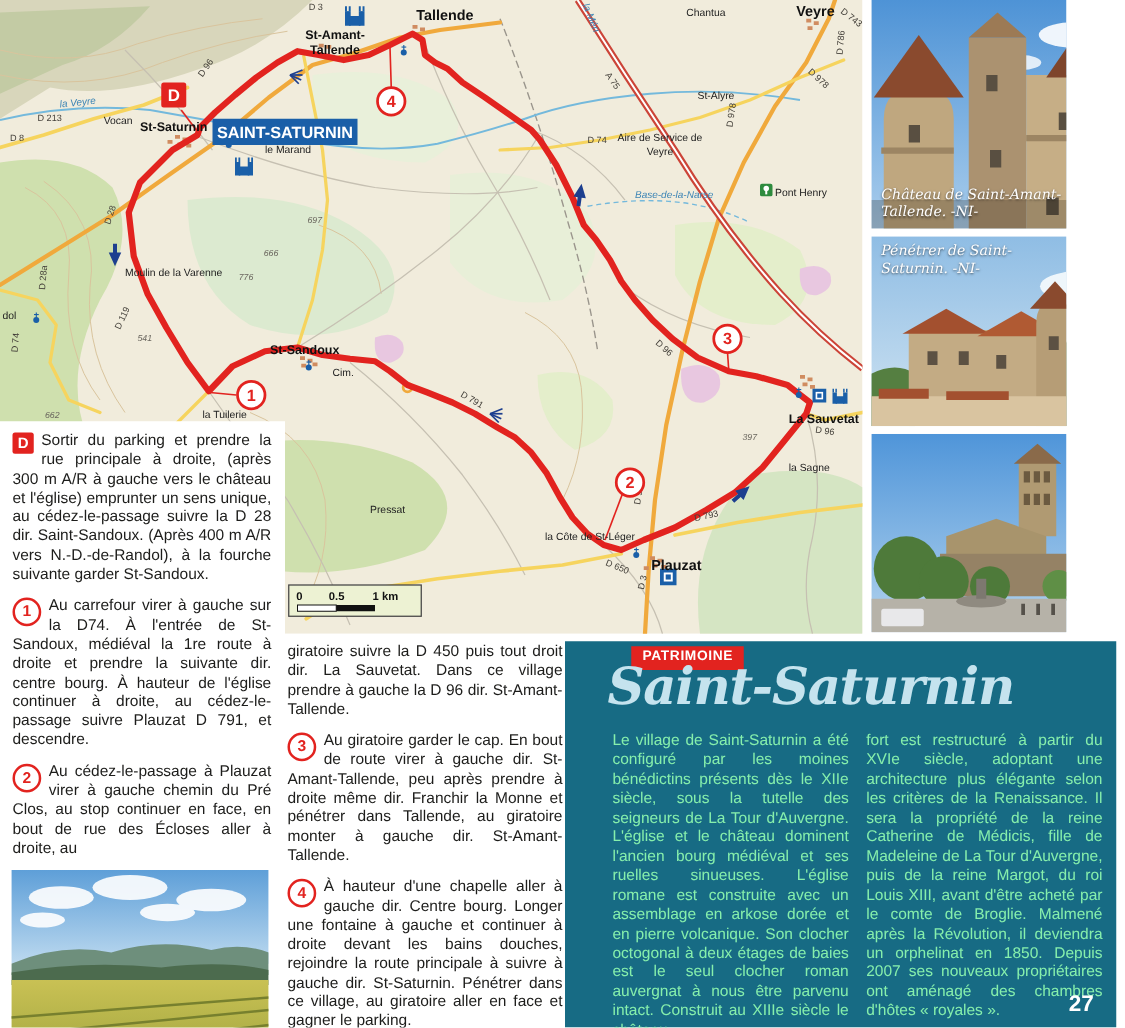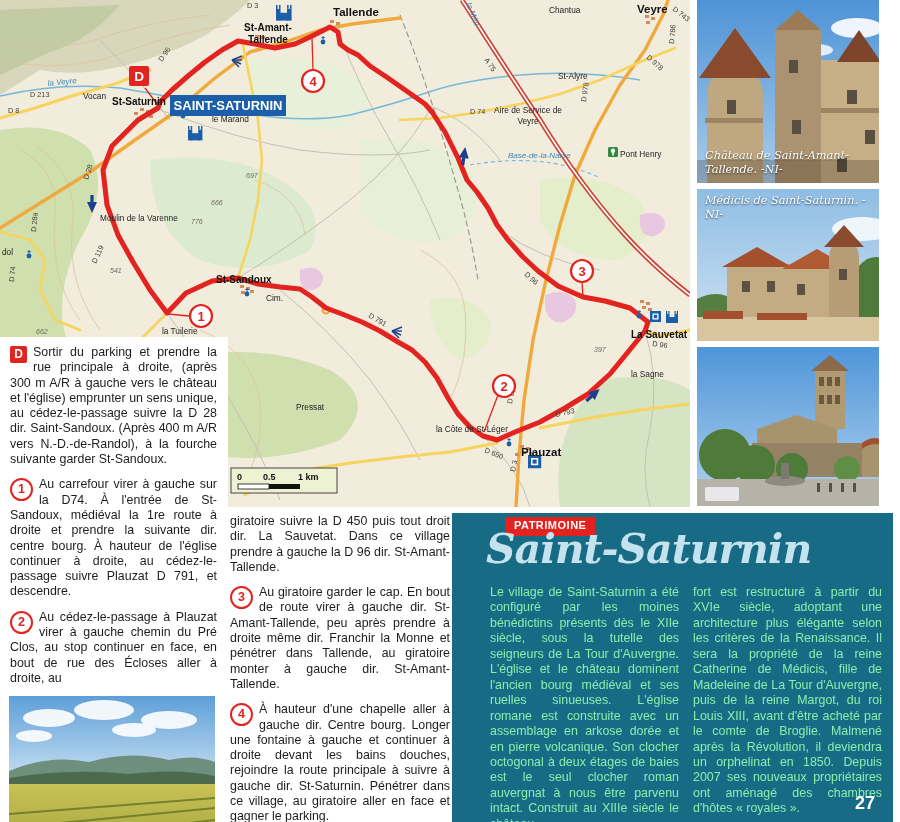--- a/index.html
+++ b/index.html
@@ -11,21 +11,21 @@
   #col-left{position:absolute;left:0;top:337px;width:228px;bottom:0;background:#fff;z-index:5;
             box-sizing:border-box;padding:8px 11px 0 10px}
   .dir{font-size:12.4px;line-height:15.3px;text-align:justify;color:#1d1d1b;margin:0 0 10px 0}
   .dir .dnum{float:left;width:17px;height:17px;background:#e2231f;border-radius:2px;color:#fff;
              font-weight:bold;font-size:12px;text-align:center;line-height:17px;margin:1px 6px 0 0}
   .dir .cnum{float:left;width:19px;height:19px;border:2px solid #e2231f;border-radius:50%;color:#e2231f;
              font-weight:bold;font-size:12.5px;text-align:center;line-height:19px;margin:1px 6px 0 0;background:#fff}
   #col-mid{position:absolute;left:230px;top:514px;width:220px;z-index:4}
   
   #photos{position:absolute;left:697px;top:0;width:196px;z-index:2}
-  .photo{position:relative;width:182px;overflow:hidden}
+  .photo{position:relative;width:156px;overflow:hidden}
   .caption{position:absolute;color:#fff;font-family:"DejaVu Serif","Liberation Serif",serif;
            font-style:italic;font-size:11.3px;line-height:14px;text-shadow:0 1px 2px rgba(0,0,0,.65)}
   
   #vineyard{position:relative;width:206px;height:168px;margin:6px 0 0 -1px}
   
   #patri{position:absolute;left:452px;top:513px;width:441px;height:309px;background:#176b84;z-index:6}
   #patri-label{position:absolute;left:53px;top:4px;background:#e2231f;color:#fff;font-weight:bold;
                font-size:11px;letter-spacing:.5px;padding:2px 9px 5px 9px}
   #patri-title{position:absolute;left:34px;top:12px;color:#c5e3ee;
                font-family:"DejaVu Serif","Liberation Serif",serif;font-style:italic;font-weight:bold;
@@ -445,21 +445,21 @@
           <rect x="70" y="92" width="8" height="11"></rect>
           <rect x="100" y="95" width="8" height="11"></rect>
           <rect x="142" y="80" width="8" height="11"></rect>
         </g>
       <rect x="0" y="128" width="196" height="24" fill="#d9c4a0"></rect>
       <g fill="#a3502f">
           <rect x="6" y="122" width="40" height="8"></rect>
           <rect x="60" y="124" width="50" height="7"></rect>
         </g>
     </svg>
-    <div class="caption" style="left:8px;top:5px">Médicis de Saint-Saturnin. -NI-</div>
+    <div class="caption" style="left:8px;top:5px">Pénétrer de Saint-Saturnin. -NI-</div>
   </div>
 
   <div class="photo" style="height:159px">
     <svg width="196" height="159" viewBox="0 0 196 159">
       <defs>
           <linearGradient id="sky3" x1="0" y1="0" x2="0" y2="1">
         <stop offset="0" stop-color="#4f95d9"></stop>
             <stop offset="1" stop-color="#b3d3ee"></stop>
           </linearGradient>
         </defs>

